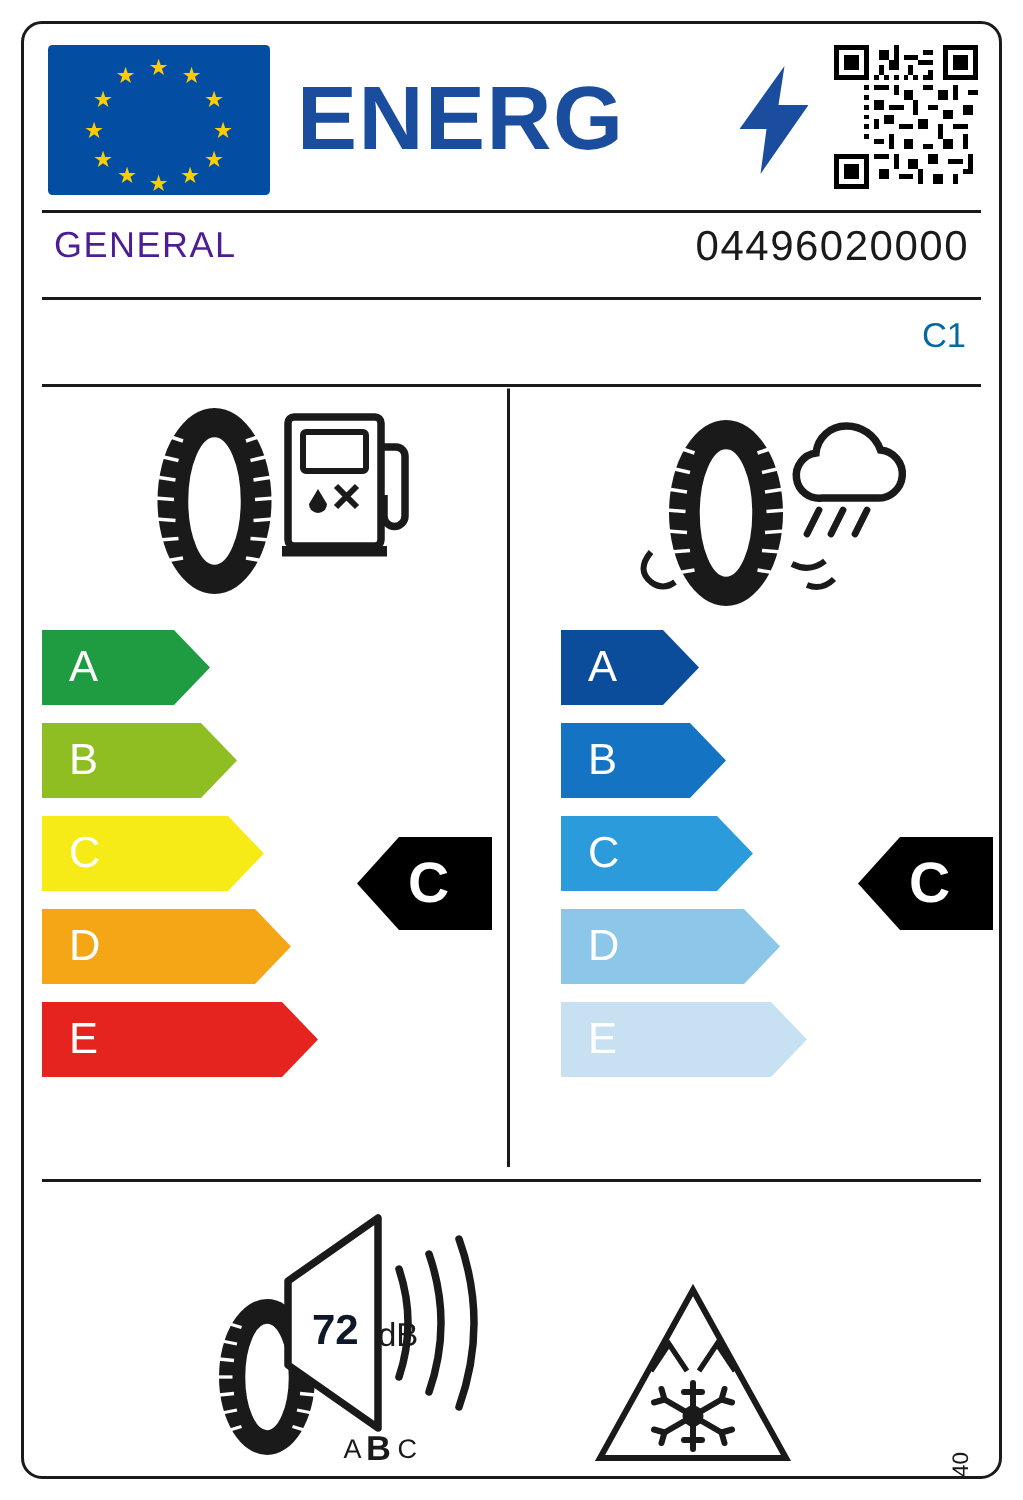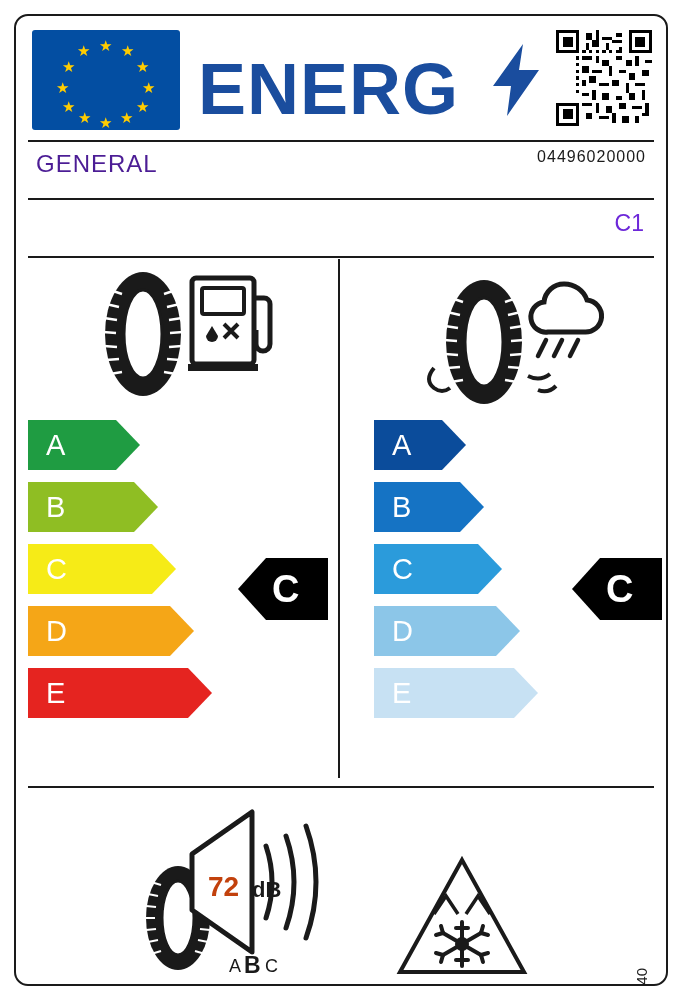--- a/index.html
+++ b/index.html
@@ -37,26 +37,25 @@
   }
   .star {
     position: absolute;
     color: #ffcc00;
     font-size: 15px;
     line-height: 15px;
   }
   .energ-text {
     position: absolute;
     left: 182px; top: 20px;
-    font-size: 72px;
+    font-size: 60px;
     font-weight: bold;
     letter-spacing: 1px;
     color: #1a4d9e;
     line-height: 86px;
-    margin-top: 10px;
   }
   .bolt {
     position: absolute;
     left: 477px; top: 28px;
     width: 46px; height: 72px;
   }
   .qr {
     position: absolute;
     right: 14px; top: 14px;
     width: 96px; height: 96px;
@@ -76,36 +75,36 @@
   .brand {
     position: absolute;
     left: 20px; top: 134px;
     font-size: 24px;
     letter-spacing: 1px;
     color: #4c1d95;
   }
   .code {
     position: absolute;
     right: 20px; top: 132px;
-    font-size: 16px;
+    font-size: 28px;
     letter-spacing: 1px;
     color: #1a1a1a;
   }
   .size {
     position: absolute;
     left: 16px; top: 190px;
     font-size: 28px;
     letter-spacing: 0.5px;
     color: #1a1a1a;
   }
   .classcode {
     position: absolute;
     right: 22px; top: 194px;
     font-size: 23px;
-    color: #6d28d9;
+    color: #0369a1;
     text-align: center;
   }
 
   
   .vline {
     position: absolute;
     left: 322px;
     top: 243px;
     width: 2px;
     height: 519px;
@@ -147,27 +146,26 @@
     font-weight: bold;
     color: #ffffff;
     line-height: 38px;
   }
 
   
   .db-value {
     position: absolute;
     font-size: 28px;
     font-weight: bold;
-    color: #c2410c;
+    color: #0f172a;
   }
   .db-unit {
     position: absolute;
     font-size: 22px;
     color: #1a1a1a;
-    font-weight: bold;
   }
   .abc {
     position: absolute;
     font-size: 18px;
     color: #1a1a1a;
   }
   .abc b { font-size: 23px; }
   .sidedate {
     position: absolute;
     right: 16px;

